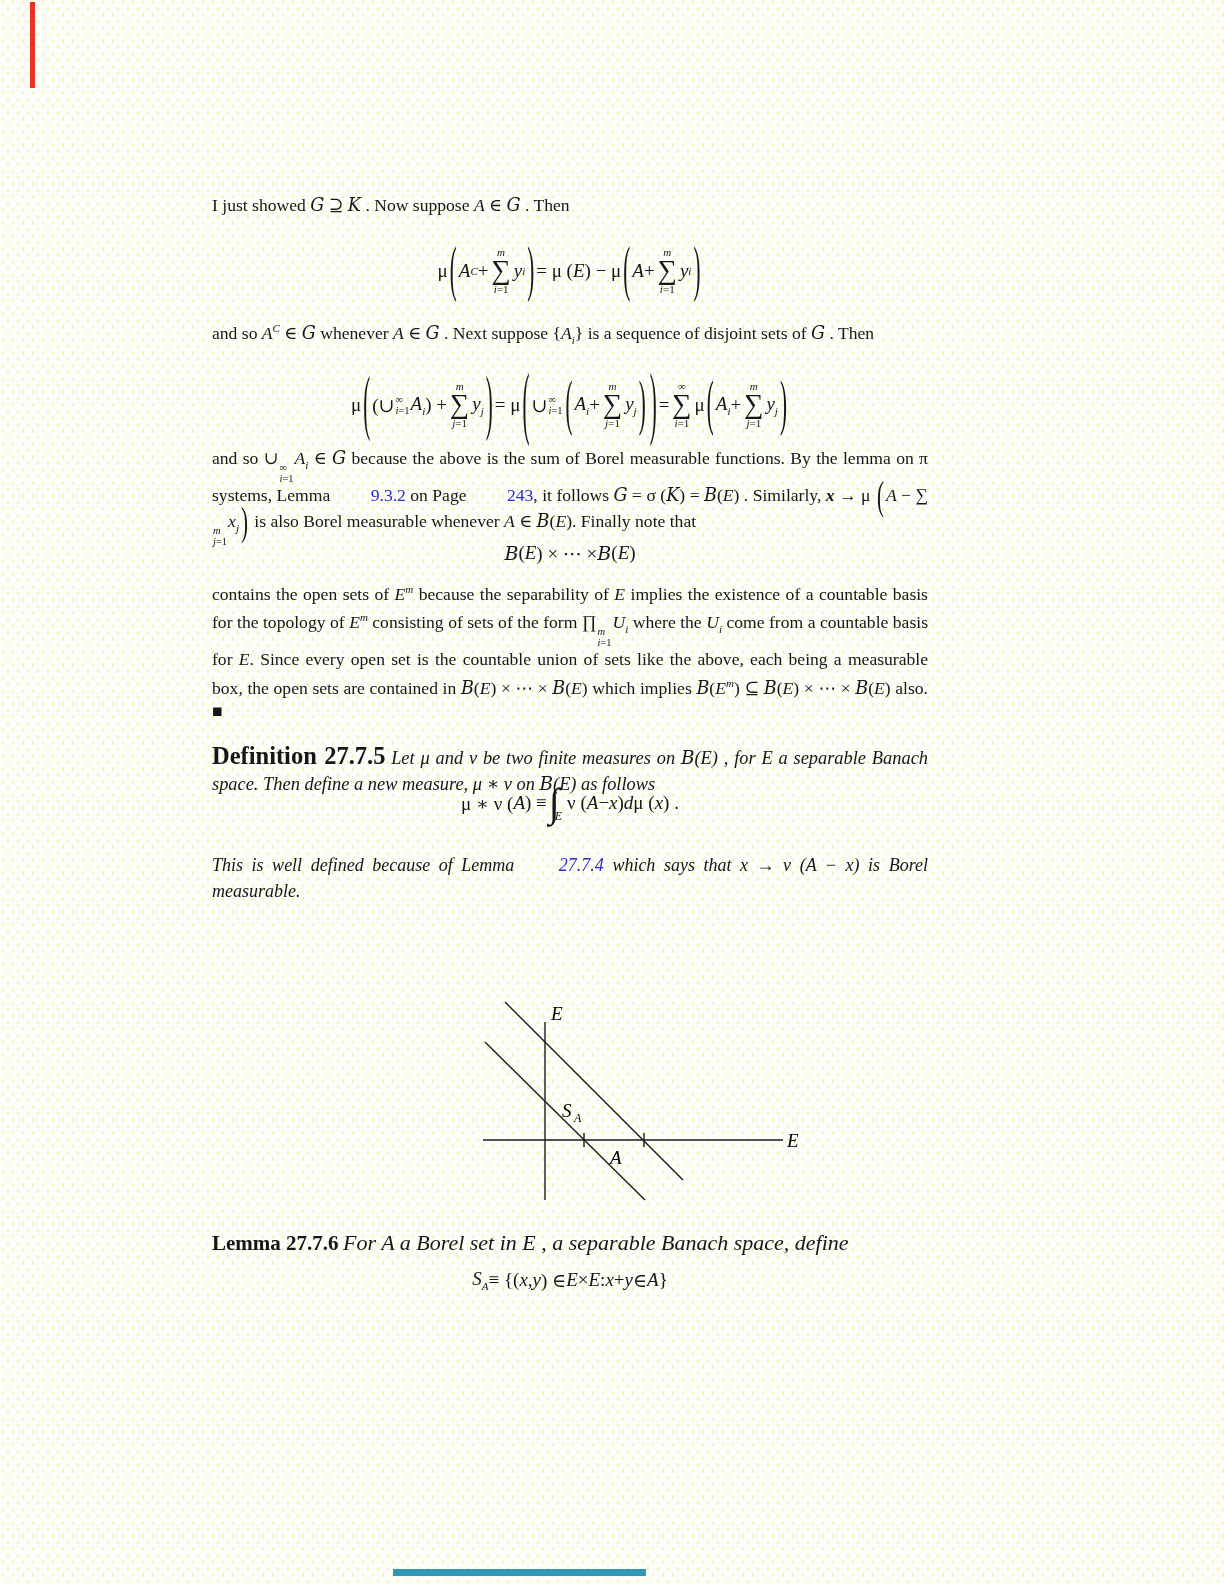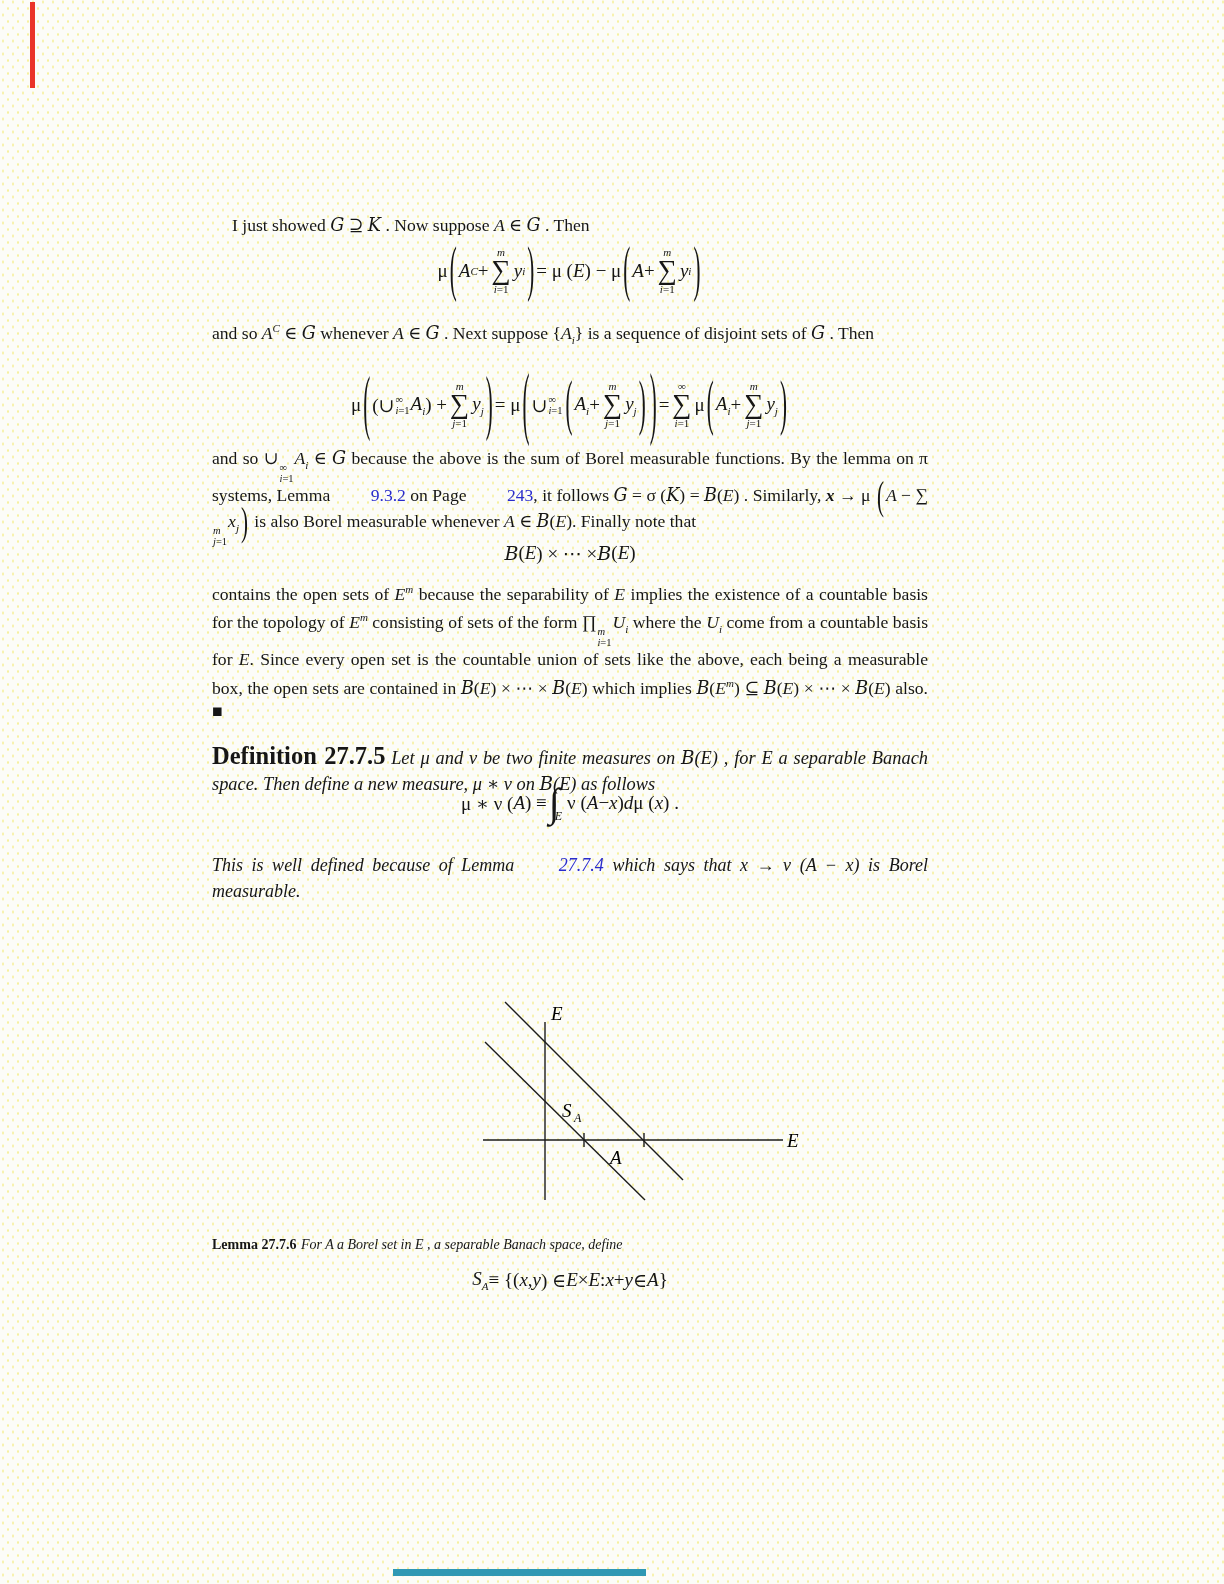--- a/index.html
+++ b/index.html
@@ -36,36 +36,36 @@
   
   .ssi{display:inline-flex;flex-direction:column;align-items:flex-start;font-size:10.5px;
        line-height:1.05;vertical-align:-7px;margin:0 1px;}
   sup{font-size:11px;} sub{font-size:11px;}
   
   .intw{display:inline-flex;align-items:flex-start;margin:0 2px;}
   .int{font-size:40px;line-height:1;font-weight:300;}
   .intsub{font-size:12px;margin:26px 3px 0 -5px;}
   .defhead{font-size:24.5px;font-weight:bold;font-style:normal;}
   .defbody{font-size:18.4px;font-style:italic;}
-  .lemhead{font-size:14px;font-weight:bold;font-style:normal;}
-  .lembody{font-size:14px;font-style:italic;}
+  .lemhead{font-size:21px;font-weight:bold;font-style:normal;}
+  .lembody{font-size:22px;font-style:italic;}
   .itpar{font-style:italic;font-size:18px;line-height:26px;text-align:justify;}
   .mark{position:absolute;}
   svg text{font-family:"Liberation Serif","DejaVu Serif",serif;}
 </style>
 </head>
 <body>
 
 <div class="page">
 
   <div class="mark" style="left:30px;top:2px;width:5px;height:86px;background:#ea3328;"></div>
   <div class="mark" style="left:393px;top:1569px;width:253px;height:7px;background:#2f98b4;"></div>
 
 
-  <div class="abs col body-par" style="top:214px;margin-left:20px;">I just showed <span class="scr">G</span> ⊇ <span class="scr">K</span> . Now suppose <i>A</i> ∈ <span class="scr">G</span> . Then</div>
+  <div class="abs col body-par" style="top:194px;">I just showed <span class="scr">G</span> ⊇ <span class="scr">K</span> . Now suppose <i>A</i> ∈ <span class="scr">G</span> . Then</div>
 
   <div class="abs col eq" style="top:233px;height:76px;">μ <span class="bp" style="--sy:2.9">(</span><i>A</i><sup><i>C</i></sup> + <span class="sum">
         <span class="lim"><i>m</i></span>
         <span class="s">∑</span>
         <span class="lim"><i>i</i>=1</span>
       </span> <i>y</i><sub><i>i</i></sub><span class="bp" style="--sy:2.9">)</span> = μ (<i>E</i>) − μ <span class="bp" style="--sy:2.9">(</span><i>A</i> + <span class="sum">
         <span class="lim"><i>m</i></span>
         <span class="s">∑</span>
         <span class="lim"><i>i</i>=1</span>
       </span> <i>y</i><sub><i>i</i></sub><span class="bp" style="--sy:2.9">)</span></div>

